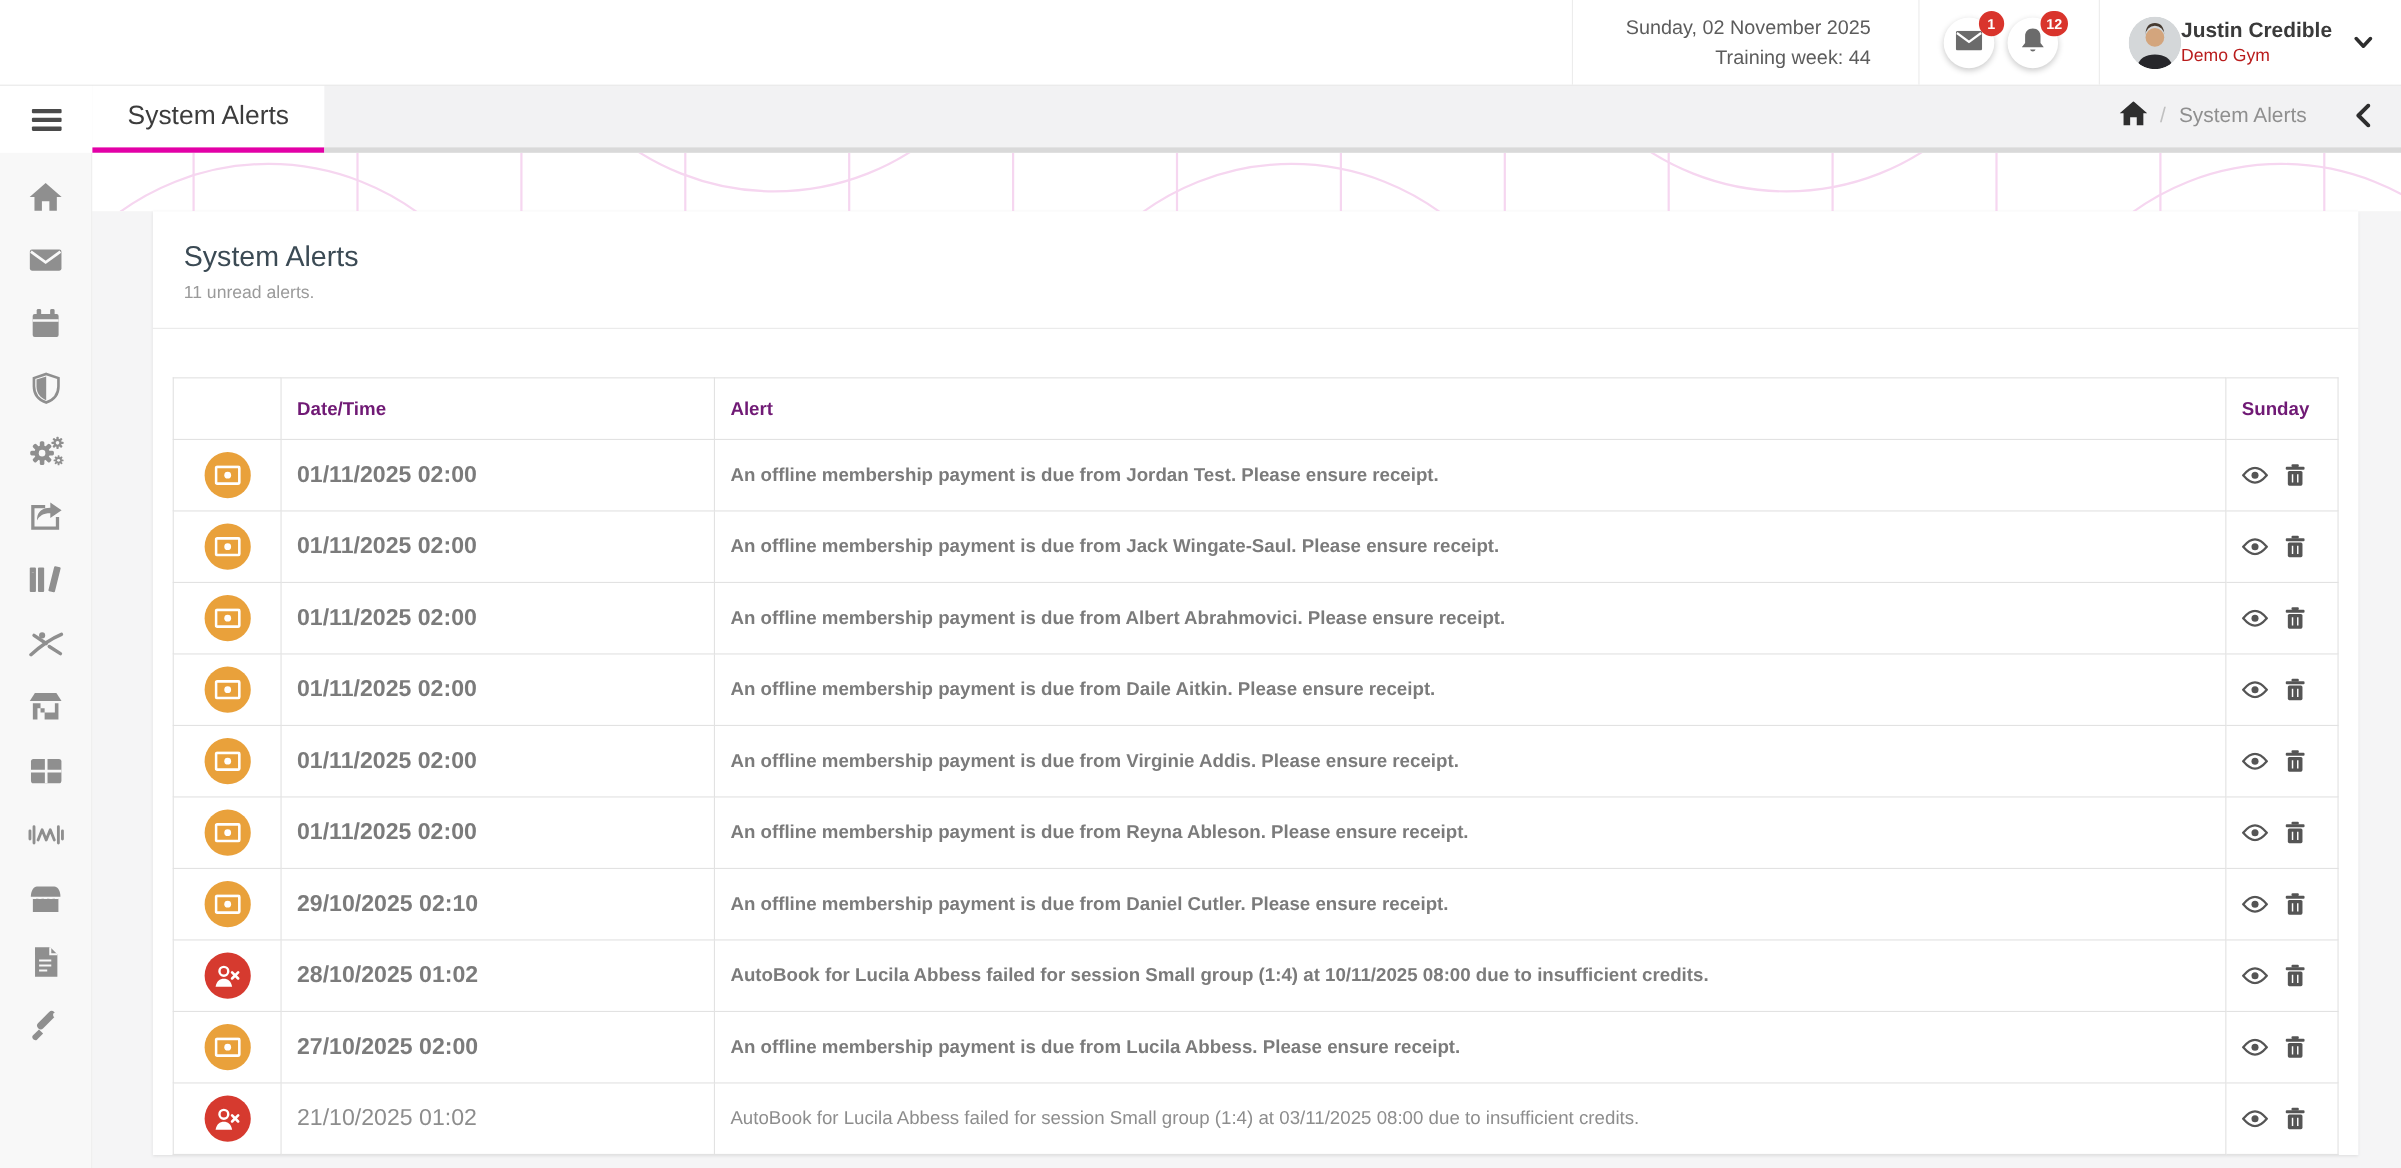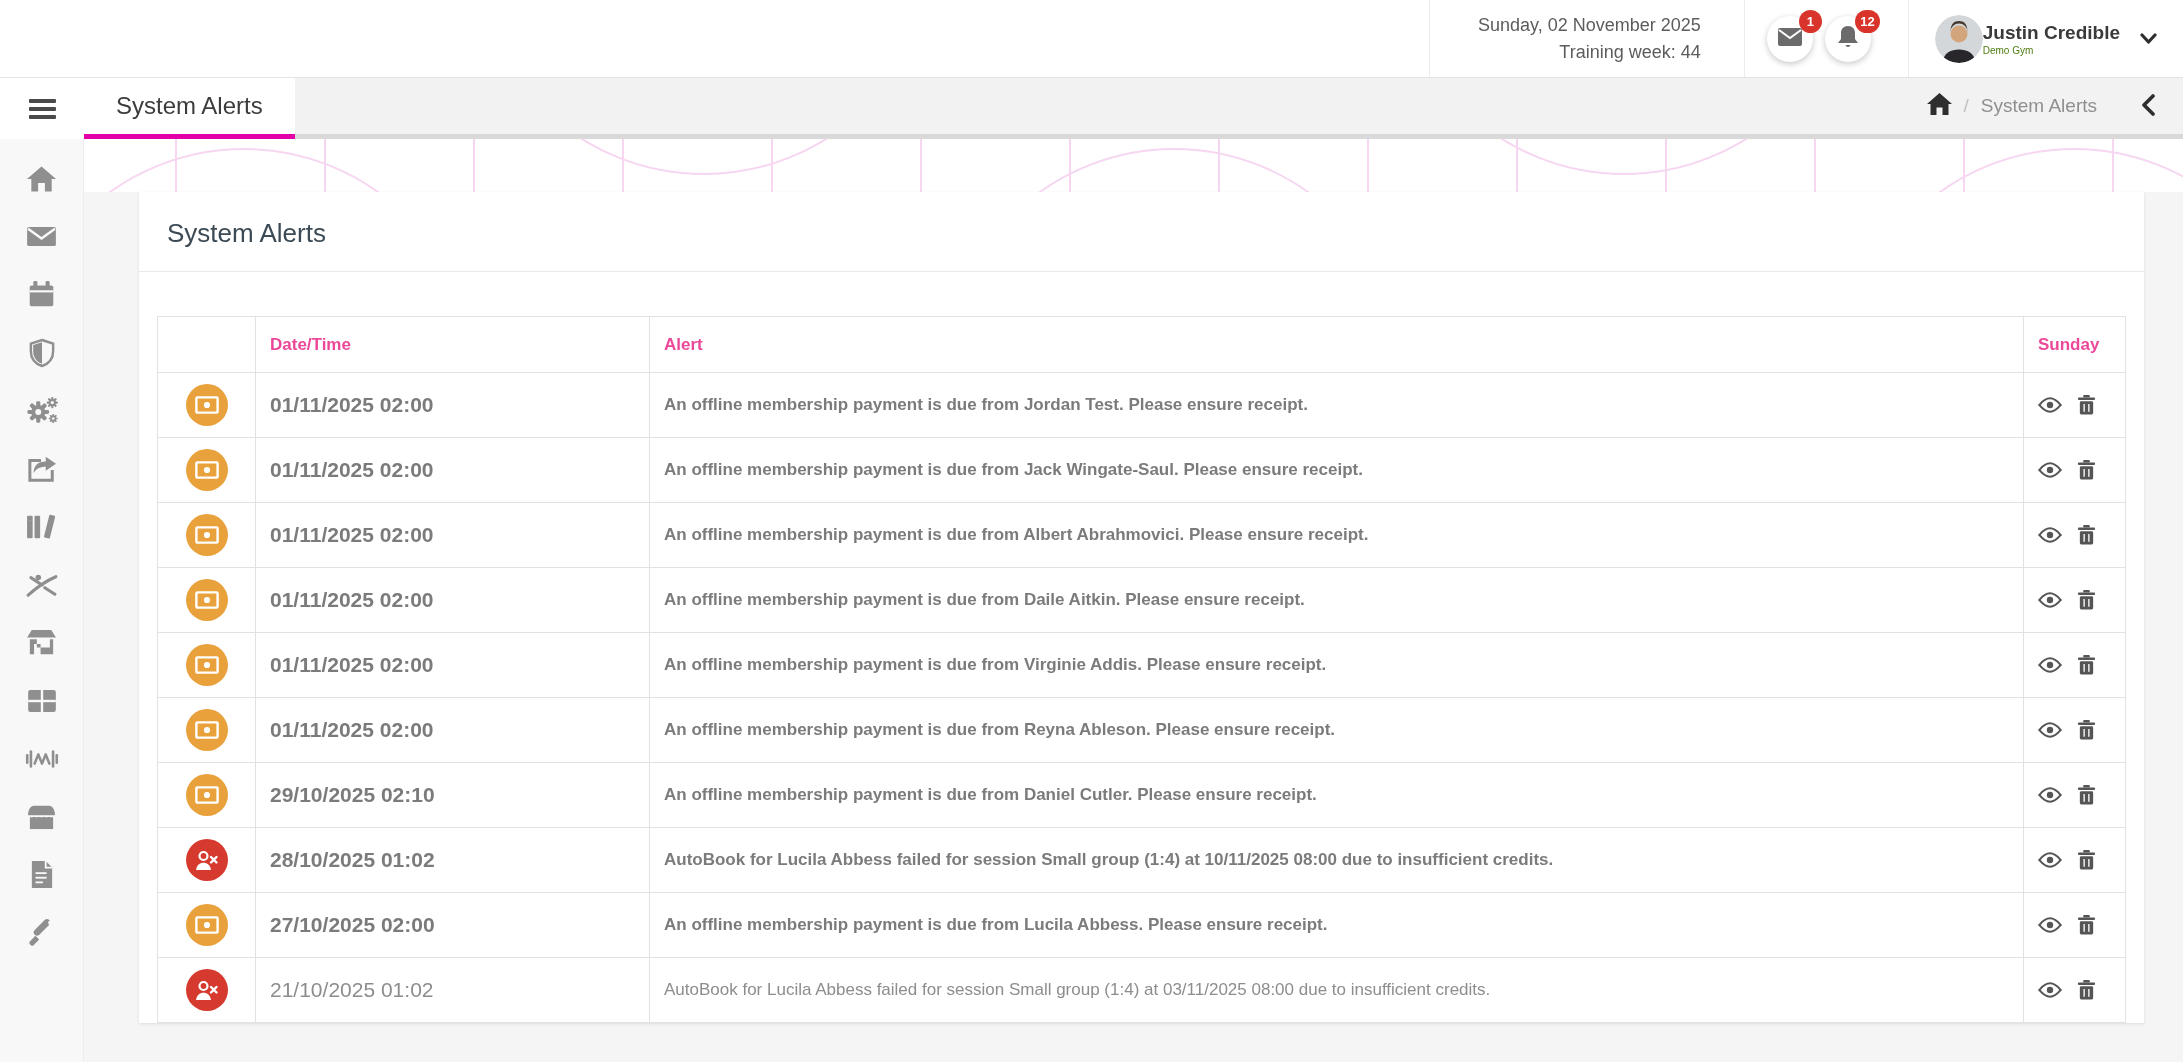--- a/index.html
+++ b/index.html
@@ -15,21 +15,21 @@
   .sec { border-left:1px solid #ececec; display:flex; align-items:center; height:100%;margin-left:15px; }
   .date-box { padding:0 28px; text-align:right; color:#5c5c5c; font-size:18px; line-height:1.5; min-width:300px; justify-content:flex-end; }
   .notif-box { padding:0 22px; gap:12px; }
   .icon-btn { position:relative; width:46px; height:46px; border-radius:50%; background:#fff;
               box-shadow:0 2px 6px rgba(0,0,0,.22); display:flex; align-items:center; justify-content:center; cursor:pointer; border:none; }
   .badge { position:absolute; top:-6px; right:-9px; min-width:23px; height:23px; padding:0 5px; border-radius:12px;
            background:#d9342c; color:#fff; font-size:13px; font-weight:bold; display:flex; align-items:center; justify-content:center; }
   .user-box { padding:0 26px; }
   .avatar { width:48px; height:48px; border-radius:50%; overflow:hidden; flex:0 0 auto; }
   .user-name { font-size:19px; font-weight:bold; color:#3a3a3a; line-height:1.3; }
-  .user-org { font-size:10px; color:#4d7c0f; }
+  .user-org { font-size:16px; color:#b91c1c; }
   .caret { margin-left:20px; display:flex; }
 
   
   .titlebar { height:61px; display:flex; align-items:stretch; }
   .hamburger-zone { width:84px; background:#fff; display:flex; align-items:center; justify-content:center; cursor:pointer; }
   .hamburger span { display:block; width:27px; height:4px; background:#4a4a4a; margin:4px 0; border-radius:1px; }
   .tab { background:#fff; border-bottom:5px solid #e300a7; padding:0 32px; display:flex; align-items:center;
          font-size:24px; color:#3c3c3c; cursor:pointer; }
   .titlebar-rest { flex:1; background:#f2f2f3; border-bottom:5px solid #d9d9d9; display:flex; align-items:center; justify-content:flex-end; }
   .breadcrumb { display:flex; align-items:center; gap:12px; font-size:19px; color:#8f8f8f; margin-right:44px; }
@@ -50,21 +50,21 @@
   .card-header { padding:26px 28px 22px; border-bottom:1px solid #e9e9e9; }
   .card-title { font-size:26px; color:#3b4a54; font-weight:normal; }
   .card-sub { font-size:16px; color:#9a9a9a; margin-top:9px; }
   .card-body { padding:18px 18px 0; }
 
   .btn-mark { display:inline-flex; align-items:center; gap:9px; background:#fff; border:1px solid #ccc; border-radius:6px;
               padding:10px 17px; font-size:18px; color:#333; cursor:pointer; font-family:inherit; }
 
   table.alerts { border-collapse:collapse; width:100%; margin-top:26px; }
   .alerts th, .alerts td { border:1px solid #e2e2e2; }
-  .alerts th { height:56px; text-align:left; padding:0 14px; font-size:17px; color:#ec4899; }
+  .alerts th { height:56px; text-align:left; padding:0 14px; font-size:17px; color:#701a75; }
   .alerts td { height:65px; padding:0 14px; }
   .c-icon { width:98px; text-align:center; }
   .c-date { width:394px; font-size:21px; font-weight:bold; color:#7b7b7b; }
   .c-alert { font-size:17px; font-weight:bold; color:#7b7b7b; }
   .c-actions { width:102px; }
   .h-actions { width:102px; }
   tr.read .c-date, tr.read .c-alert { font-weight:normal; color:#8d8d8d; }
 
   .row-badge { display:inline-flex; width:42px; height:42px; border-radius:50%; align-items:center; justify-content:center; }
   .badge-orange { background:#e9a13b; }
@@ -386,20 +386,21 @@
             <circle cx="1090" cy="240" r="230"></circle>
               <circle cx="1540" cy="-195" r="230"></circle>
             <circle cx="1990" cy="240" r="230"></circle>
           </g>
         </svg>
       </div>
 
       <div class="card">
         <div class="card-header">
           <h1 class="card-title">System Alerts</h1>
+          <div class="card-sub">11 unread alerts.</div>
         </div>
         <div class="card-body">
 
           <table class="alerts">
             <thead>
               <tr>
                 <th class="c-icon"></th>
                 <th>Date/Time</th>
                 <th>Alert</th>
                 <th class="h-actions">Sunday</th>

